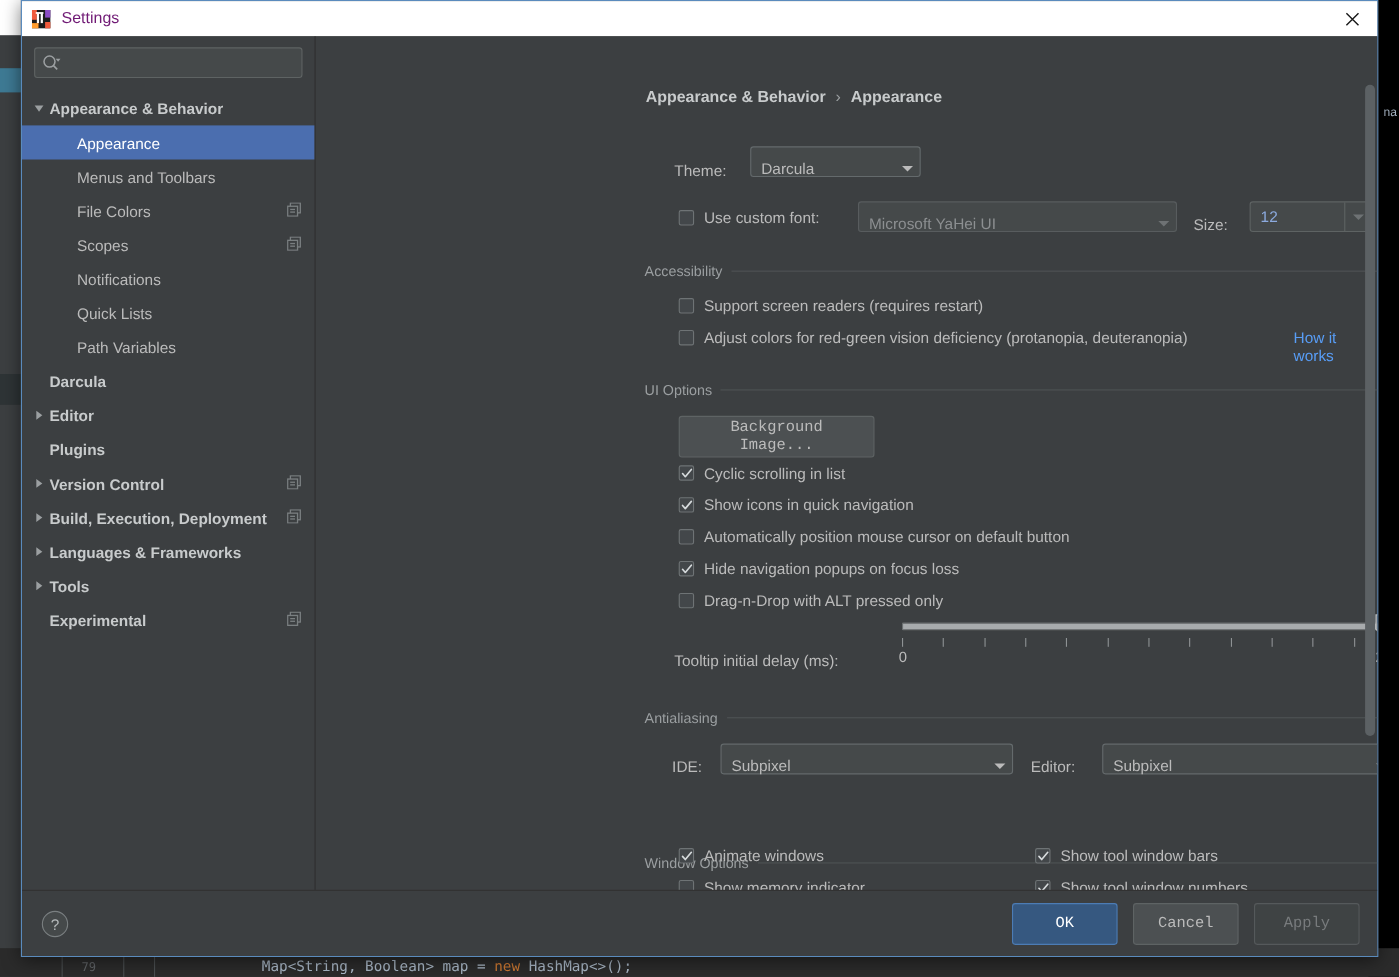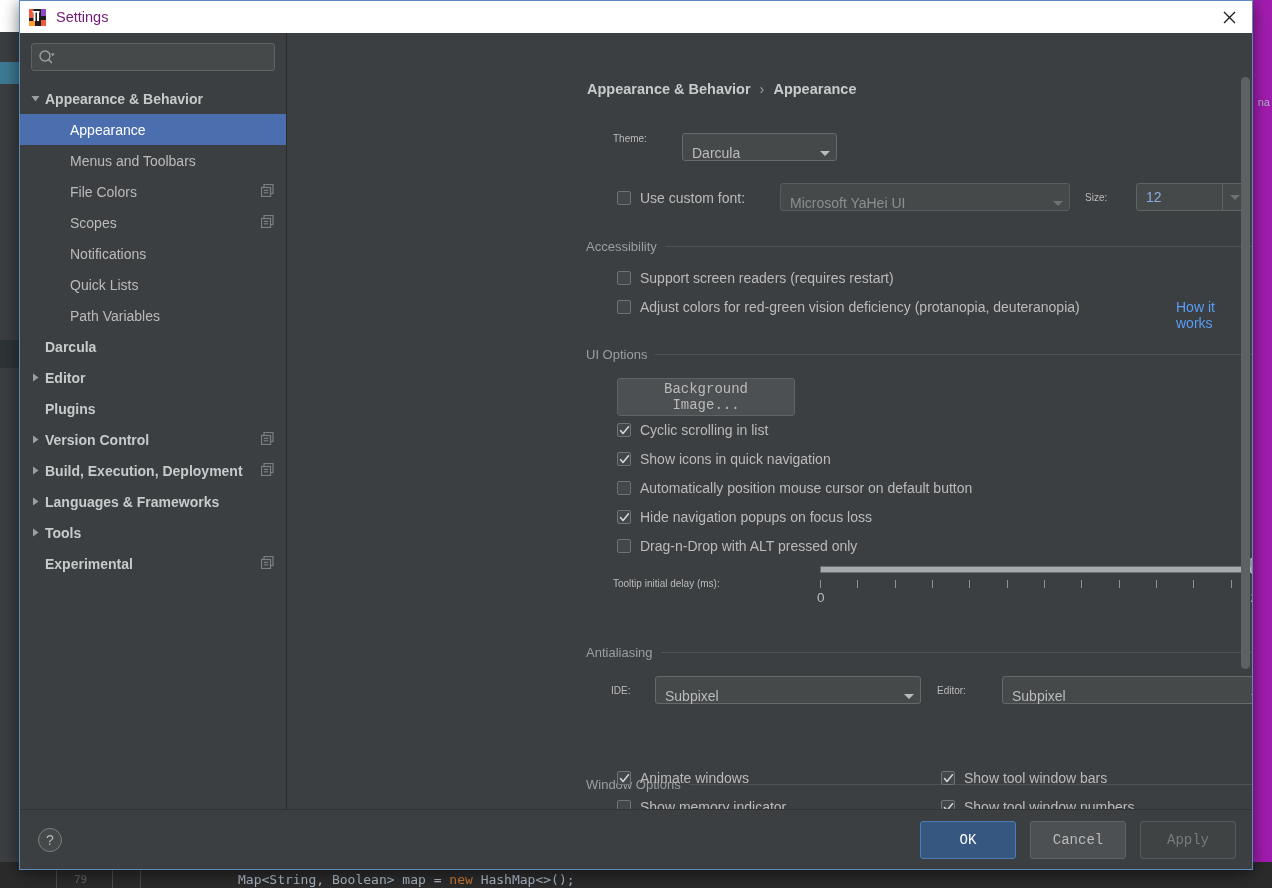--- a/index.html
+++ b/index.html
@@ -18,21 +18,21 @@
   .ide-left-strip {
     position: absolute; left: 0; top: 0; width: 20px; height: 888px;
     background: #3c3f41;
     font-size: 10px; color: #9aa0a6;
   }
   .ide-left-blue { position: absolute; left: 0; top: 0; width: 20px; height: 32px; background: #ffffff; }
   .ide-left-teal { position: absolute; left: 0; top: 62px; width: 20px; height: 22px; background: #3e7a94; }
   .ide-left-dark { position: absolute; left: 0; top: 340px; width: 20px; height: 28px; background: #2e3436; }
   .ide-right-strip {
     position: absolute; right: 0; top: 0; width: 28px; height: 888px;
-    background: #a21caf;
+    background: #000000;
   }
   .ide-right-label {
     position: absolute; right: 2px; top: 96px;
     font-size: 11px; color: #a9b7c6;
   }
   .ide-bottom {
     position: absolute; left: 0; bottom: 0; width: 1272px; height: 26px;
     background: #2b2b2b;
   }
   .ide-code {
@@ -132,21 +132,21 @@
   }
 
   .breadcrumb {
     position: absolute; left: 300px; top: 48px;
     font-size: 14.5px; font-weight: bold; color: #c8cbcc;
     display: flex; align-items: center; gap: 9px;
   }
   .breadcrumb .sep { font-weight: normal; color: #9b9fa1; }
 
   .row { position: absolute; display: flex; align-items: center; }
-  .lbl { color: #bbbbbb; font-size: 10px; white-space: nowrap; }
+  .lbl { color: #bbbbbb; font-size: 14px; white-space: nowrap; margin-top: 14px; }
 
   
   .combo {
     height: 28px; background: #45494a;
     border: 1px solid #646a6c; border-radius: 3px;
     display: flex; align-items: center; justify-content: space-between;
     padding: 12px 0 0 9px; color: #bbbbbb; font-size: 14px;
     cursor: pointer;
   }
   .combo.disabled { color: #8c8f91; border-color: #585c5e; }

